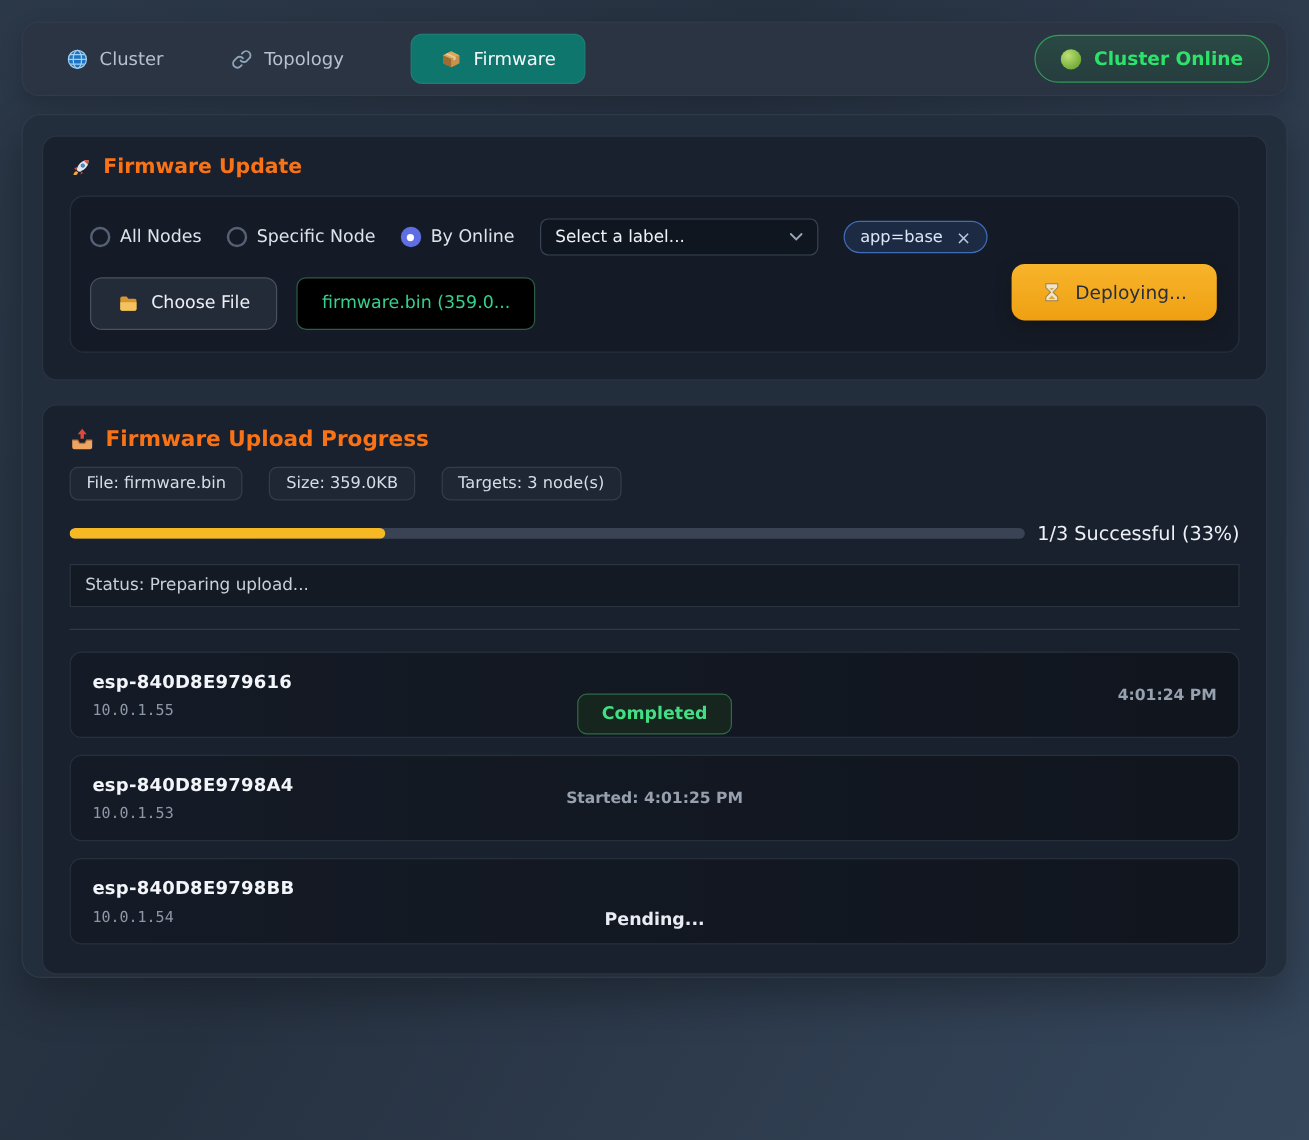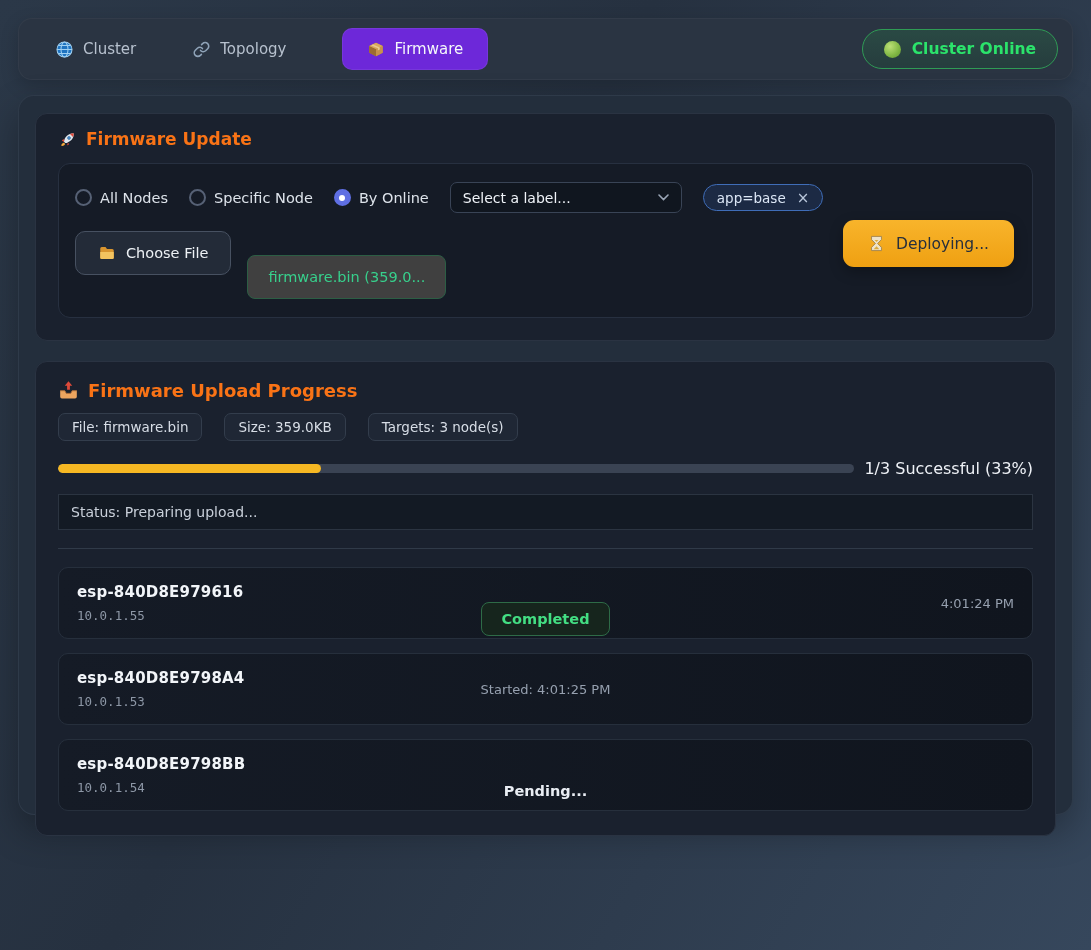--- a/index.html
+++ b/index.html
@@ -13,21 +13,21 @@
   .nav {
     margin:18px 18px 0; height:62px; border-radius:14px;
     background:#2a3442; border:1px solid rgba(255,255,255,.04);
     display:flex; align-items:center; padding:0 14px 0 36px;
     box-shadow:0 6px 18px rgba(0,0,0,.18);
     text-align:right;
   }
   .nav-item { display:flex; align-items:center; gap:9px; color:#b7c1ce;
     font-size:15px; margin-right:56px; cursor:pointer; }
   .nav-item.active {
-    background:#6d28d9; border:1px solid rgba(255,255,255,.07);
+    background:#0f766e; border:1px solid rgba(255,255,255,.07);
     border-radius:10px; padding:11px 24px; color:#f4f7fa; margin-right:0;
   }
   .status-pill {
     margin-left:auto; display:flex; align-items:center; gap:11px;
     padding:10px 21px; border-radius:22px;
     border:1.5px solid #2f9b55;
     background:linear-gradient(180deg,rgba(42,122,72,.30),rgba(28,84,52,.28));
     color:#2be36b; font-weight:bold; font-size:15.5px;
   }
   .green-dot { width:17px; height:17px; border-radius:50%;
@@ -79,22 +79,22 @@
     box-shadow:0 5px 14px rgba(0,0,0,.28);
   }
   .row2 { display:flex; gap:16px; margin-top:18px; margin-bottom:13px; }
   .file-btn {
     height:44px; padding:0 22px; border-radius:10px; cursor:pointer;
     background:#232b38; border:1px solid #475161; color:#edf1f5;
     font-size:14.5px; font-family:inherit; display:flex; align-items:center; gap:10px;
   }
   .filename-btn {
     height:44px; padding:0 20px; border-radius:8px; cursor:pointer;
-    background:#404040; border:1px solid #2c5e44; color:#37d08c;
-    font-size:14.5px; font-family:inherit; display:flex; align-items:center;margin-top:24px;
+    background:#000000; border:1px solid #2c5e44; color:#37d08c;
+    font-size:14.5px; font-family:inherit; display:flex; align-items:center;
   }
   
   .card-progress { margin-top:20px; padding:18px 22px 24px; }
   .card-progress .card-title { font-size:18px; }
   .meta-row { display:flex; gap:22px; margin-top:12px; }
   .meta-badge { background:#1f2735; border:1px solid #333d4c; border-radius:7px;
     padding:5px 13px; font-size:13.5px; color:#d7dde6; }
   .progress-row { display:flex; align-items:center; margin-top:18px; }
   .progress-track { flex:1; height:9px; border-radius:5px; background:#3a4353; overflow:hidden; }
   .progress-fill { height:100%; border-radius:5px; background:#f6b823; width:0; }
@@ -108,21 +108,21 @@
     border:1px solid #262f3c; display:grid;
     grid-template-columns:1fr auto 1fr; align-items:center; padding:0 18px;
   }
   .node-name { font-size:15px; font-weight:bold; color:#f2f5f9; letter-spacing:.2px; }
   .node-ip { margin-top:7px; font-family:"DejaVu Sans Mono","Liberation Mono",monospace;
     font-size:12.5px; color:#8d97a6; }
   .badge { padding:8px 19px; border-radius:8px; font-weight:bold; font-size:14.5px;margin-top:32px; }
   .badge.completed { background:#16251d; border:1px solid #2e6b47; color:#43de83; }
   .badge.uploading { background:#241f10; border:1px solid #7a621f; color:#f2b32a; }
   .badge.pending   { background:transparent; border:none; color:#e9edf3; padding:0; }
-  .node-time { text-align:right; font-size:13px; color:#96a0af; }
+  .node-time { text-align:right; font-size:13px; color:#96a0af;font-weight:bold; }
   .icon { display:inline-flex; flex:none; }
 </style>
 </head>
 <body>
 
 <div class="nav">
   <div class="nav-item">
     <span class="icon">
       <svg width="19" height="19" viewBox="0 0 24 24">
           <circle cx="12" cy="12" r="9.5" fill="#1e73c0"></circle>

